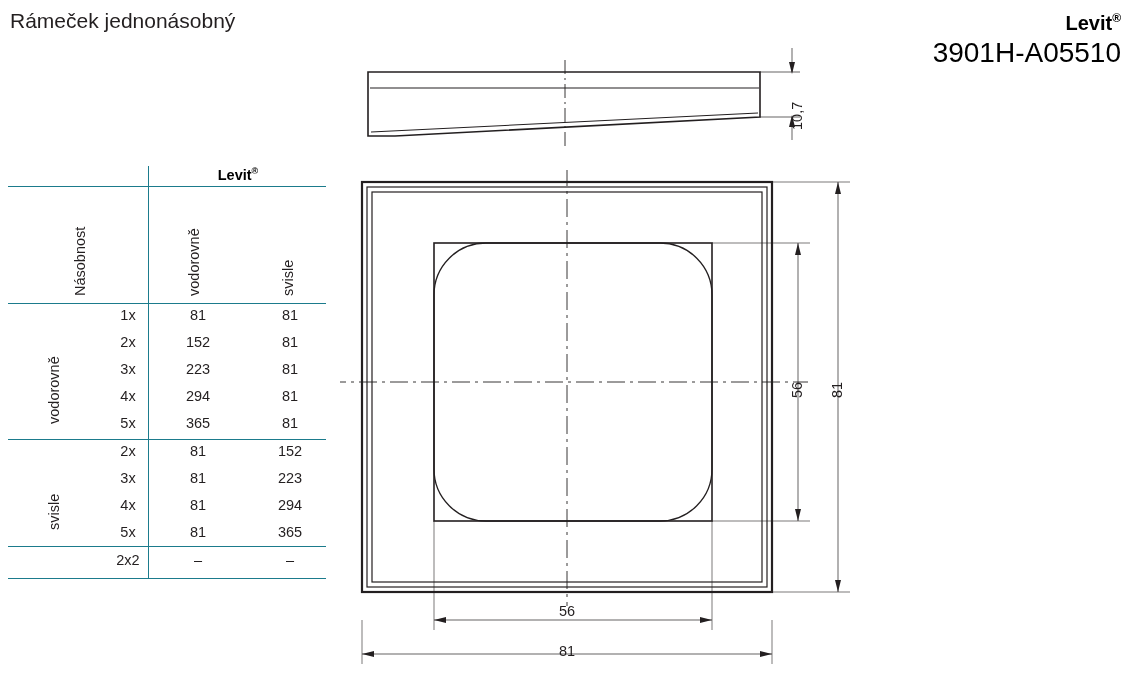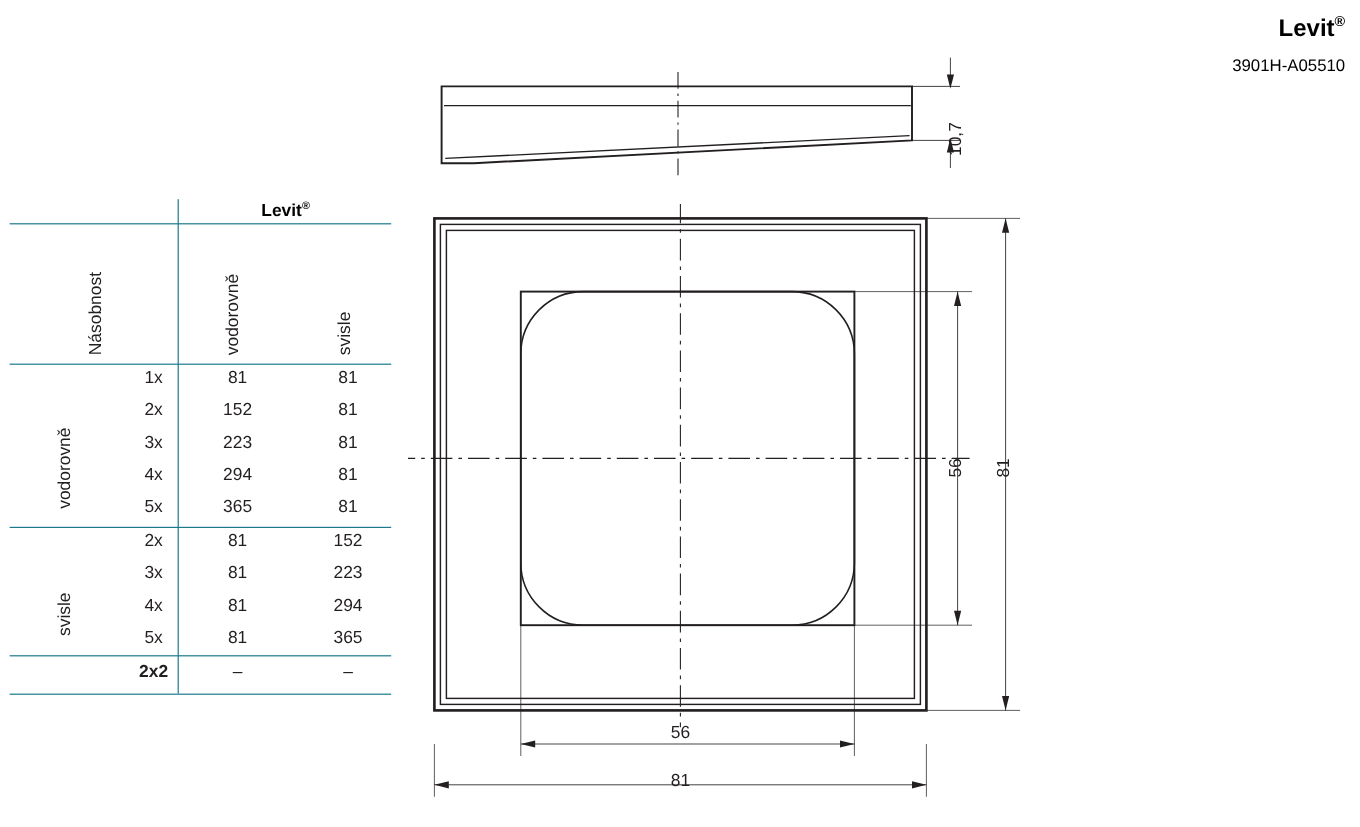--- a/index.html
+++ b/index.html
@@ -44,21 +44,21 @@
     font-size: 20px;
     font-weight: bold;
     line-height: 26px;
   }
   #product-brand .reg {
     font-size: 12px;
     vertical-align: super;
     font-weight: bold;
   }
   #product-code {
-    font-size: 14px;
+    font-size: 28px;
     line-height: 30px;
     margin-top: 2px;
   }
 
   
   #spec-table {
     position: absolute;
     left: 8px;
     top: 168px;
     width: 318px;
@@ -119,20 +119,21 @@
   }
 
   svg { display: block; }
 </style>
 </head>
 <body>
 
 <div class="sheet">
 
   <div id="title-block">
+    <div>Rámeček jednonásobný</div>
   </div>
 
   <div id="product-block">
     <div id="product-brand">
       <span>Levit</span><span class="reg">®</span>
     </div>
     <div id="product-code">3901H-A05510</div>
   </div>
 
   <div id="tbl-levit">
@@ -185,21 +186,21 @@
     <div class="cell" style="left:244px; top:302px; width:76px;">223</div>
 
     <div class="cell" style="left:90px; top:329px; width:60px;">4x</div>
     <div class="cell" style="left:152px; top:329px; width:76px;">81</div>
     <div class="cell" style="left:244px; top:329px; width:76px;">294</div>
 
     <div class="cell" style="left:90px; top:356px; width:60px;">5x</div>
     <div class="cell" style="left:152px; top:356px; width:76px;">81</div>
     <div class="cell" style="left:244px; top:356px; width:76px;">365</div>
 
-    <div class="cell" style="left:90px; top:384px; width:60px;font-weight:bold;">2x2</div>
+    <div class="cell" style="left:90px; top:384px; width:60px;">2x2</div>
     <div class="cell" style="left:152px; top:384px; width:76px;">–</div>
     <div class="cell" style="left:244px; top:384px; width:76px;">–</div>
   </div>
 
   <div id="drawing">
 
     <svg width="500" height="160" style="position:absolute; left:0; top:40px;">
 
       <path d="M 28 32 L 420 32 L 420 77 L 55 96 L 28 96 Z" fill="none" stroke="#231f20" stroke-width="1.6"></path>
 

